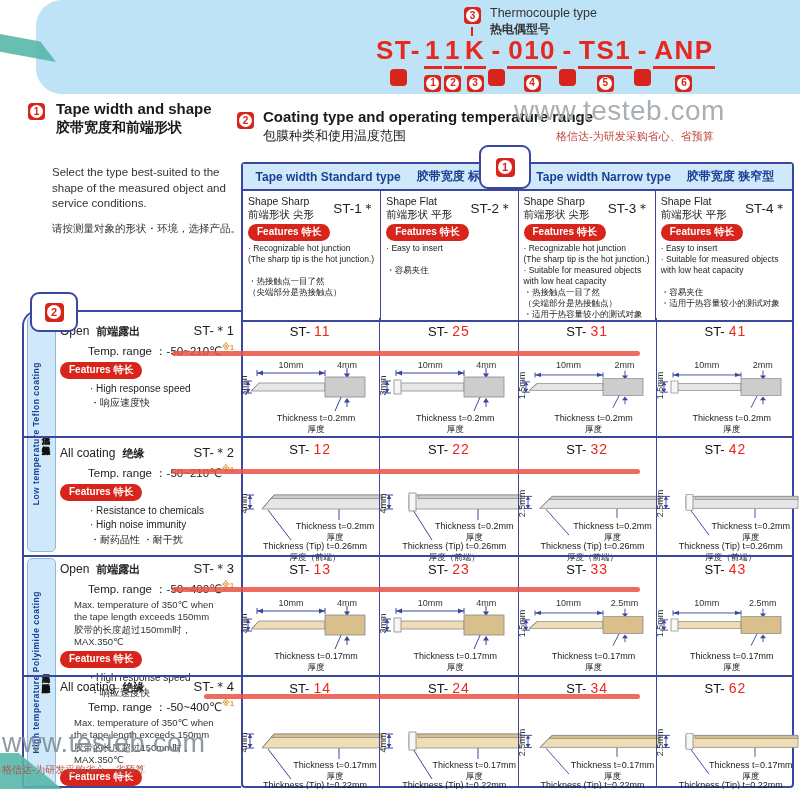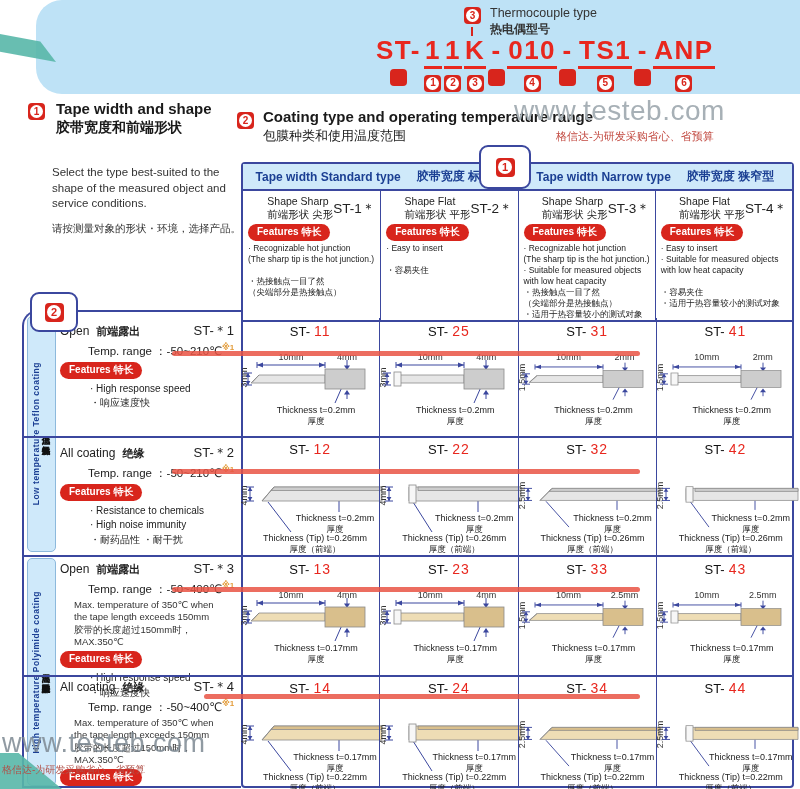--- a/index.html
+++ b/index.html
@@ -49,36 +49,36 @@
   
   .tbl{position:absolute;left:241px;top:162px;width:553px;height:626px;border:2px solid #3b479e;
        box-sizing:border-box;border-radius:4px;}
   .gh{display:flex;height:25px;background:#cfe9fa;border-bottom:2px solid #3b479e;}
   .gh-cell{flex:1;display:flex;align-items:center;justify-content:center;gap:16px;
            font-size:12px;font-weight:bold;color:#1b3f93;}
   .gh-cell + .gh-cell{border-left:2px solid #3b479e;}
   .colhead{display:flex;height:131px;border-bottom:2px solid #3b479e;box-sizing:border-box;}
   .ch{width:25%;box-sizing:border-box;padding:4px 5px 0;}
   .ch + .ch{border-left:1.5px solid #3b479e;}
-  .ch-top{display:flex;justify-content:flex-end;align-items:flex-start;}
+  .ch-top{display:flex;justify-content:space-between;align-items:flex-start;}
   .ch-shape div{font-size:10.5px;color:#222;line-height:1.25;}
   .ch-shape .zh{font-weight:normal;}
   .ch-code{font-size:13.5px;color:#222;margin-top:5px;white-space:nowrap;}
   .pill{display:inline-block;background:#d8251c;color:#fff;font-size:10px;font-weight:bold;
         padding:1px 9px 2px;border-radius:9px;margin:3px 0 2px;}
   .ch-bul{font-size:8.5px;line-height:1.28;color:#222;white-space:pre-line;}
 
   .cellrow{position:absolute;left:241px;width:553px;display:flex;box-sizing:border-box;z-index:1;}
   .cellrow.bt{border-top:1.5px solid #3b479e;}
   .cell{width:25%;box-sizing:border-box;padding-top:5px;position:relative;}
   .cell + .cell{border-left:1.5px solid #3b479e;}
   .ccode{display:flex;align-items:baseline;justify-content:center;gap:4px;height:24px;}
   .ccode .stp{font-size:13px;color:#111;}
   .ccode .num{font-size:14px;font-weight:normal;color:#e8271e;letter-spacing:1px;}
-  .dwrap{position:relative;width:150px;height:86px;margin:4px auto;}
+  .dwrap{position:relative;width:150px;height:86px;margin:12px auto;}
   .dsvg{position:absolute;left:0;top:0;width:150px;height:84px;}
   .narrow .dsvg{transform:scaleY(.86);transform-origin:75px 28px;}
   .dlab{position:absolute;font-size:9px;color:#333;text-align:center;line-height:1;}
   .d-len{left:10px;top:2px;width:80px;}
   .d-wid{left:82px;top:2px;width:48px;}
   .d-hgt{left:-17px;top:22px;width:40px;transform:rotate(-90deg);}
   .call{position:absolute;font-size:9px;color:#222;text-align:center;line-height:1.25;}
   .call .zh{display:block;font-size:8.5px;}
   .open .c1{left:5px;top:54px;width:140px;}
   .side .c1{left:38px;top:44px;width:112px;}
@@ -679,21 +679,21 @@
         <svg class="dsvg tape-tan" viewBox="0 0 150 84">
             <use href="#g-side-sharp"></use>
           </svg>
         <div class="call c1"><span>Thickness t=0.17mm</span><span class="zh">厚度</span></div>
         <div class="call c2"><span>Thickness (Tip) t=0.22mm</span><span class="zh">厚度（前端）</span></div>
         </div>
     </div>
     <div class="cell side narrow">
       <div class="ccode">
           <span class="stp">ST-</span>
-          <span class="num">44</span>
+          <span class="num">62</span>
         </div>
       <div class="dwrap">
           <span class="dlab d-hgt">2.5mm</span>
         <svg class="dsvg tape-tan" viewBox="0 0 150 84">
             <use href="#g-side-flat"></use>
           </svg>
         <div class="call c1"><span>Thickness t=0.17mm</span><span class="zh">厚度</span></div>
         <div class="call c2"><span>Thickness (Tip) t=0.22mm</span><span class="zh">厚度（前端）</span></div>
         </div>
     </div>

